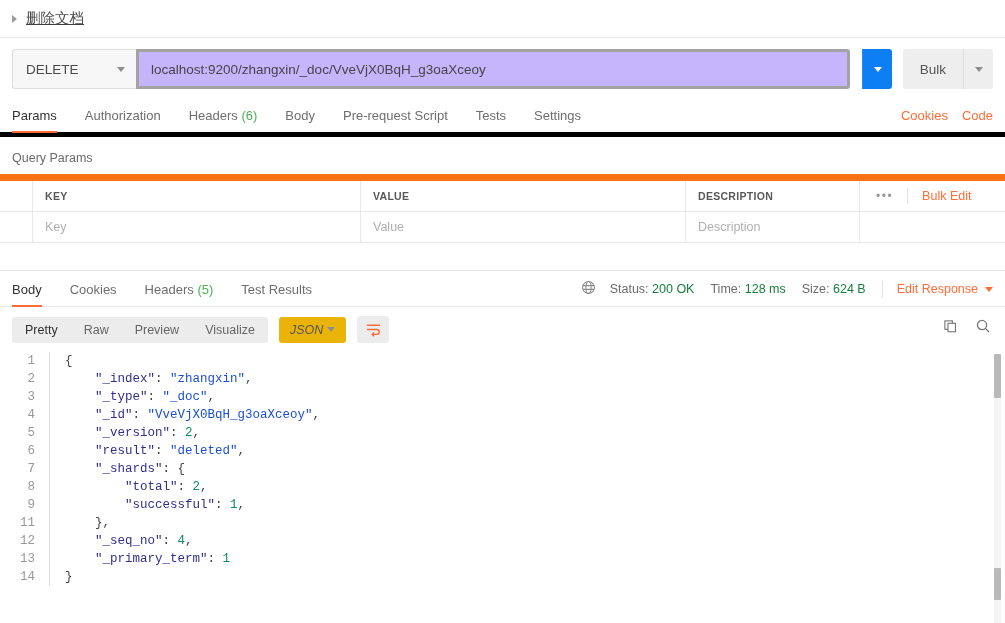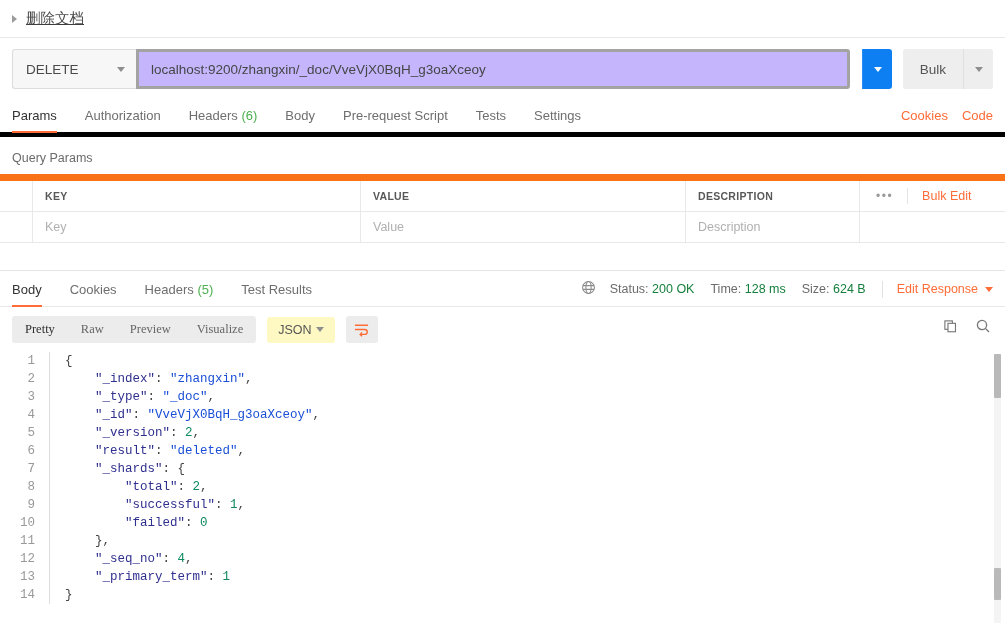--- a/index.html
+++ b/index.html
@@ -186,27 +186,26 @@
   .body-toolbar {
     display: flex; align-items: center;
     padding: 9px 12px; position: relative;
   }
   .seg {
     display: flex; background: #ececec; border-radius: 3px; overflow: hidden;
   }
   .seg-item {
     font-size: 12.5px; color: #666;
     padding: 6px 13px;
-    font-family: Liberation Serif, serif;
   }
   .seg-item.active { color: #303030; }
   .fmt-select {
-    margin-left: 11px; background: #fef9c3; border-radius: 3px;
+    margin-left: 11px; background: #eab308; border-radius: 3px;
     display: flex; align-items: center; gap: 4px;
-    padding: 6px 11px; font-size: 12.5px; color: #555;
+    padding: 6px 11px; font-size: 12.5px; color: #555; font-style: italic;
   }
   .wrap-btn {
     margin-left: 11px; background: #ececec; border-radius: 3px;
     width: 32px; height: 27px;
     display: flex; align-items: center; justify-content: center;
   }
   .body-toolbar-right {
     position: absolute; right: 14px; top: 11px;
     display: flex; align-items: center; gap: 17px;
   }
@@ -442,25 +441,20 @@
         <span class="ln">8</span>
         <span class="fold"></span>
         <span class="code-text"><span class="p">        </span><span class="k">"total"</span><span class="p">:</span><span class="p"> </span><span class="n">2</span><span class="p">,</span></span>
       </div>
       <div class="code-line">
         <span class="ln">9</span>
         <span class="fold"></span>
         <span class="code-text"><span class="p">        </span><span class="k">"successful"</span><span class="p">:</span><span class="p"> </span><span class="n">1</span><span class="p">,</span></span>
       </div>
       <div class="code-line">
-        <span class="ln">10</span>
-        <span class="fold"></span>
-        <span class="code-text"><span class="p">        </span><span class="k">"failed"</span><span class="p">:</span><span class="p"> </span><span class="n">0</span><span class="p"></span></span>
-      </div>
-      <div class="code-line">
         <span class="ln">11</span>
         <span class="fold"></span>
         <span class="code-text"><span class="p">    },</span></span>
       </div>
       <div class="code-line">
         <span class="ln">12</span>
         <span class="fold"></span>
         <span class="code-text"><span class="p">    </span><span class="k">"_seq_no"</span><span class="p">:</span><span class="p"> </span><span class="n">4</span><span class="p">,</span></span>
       </div>
       <div class="code-line">

